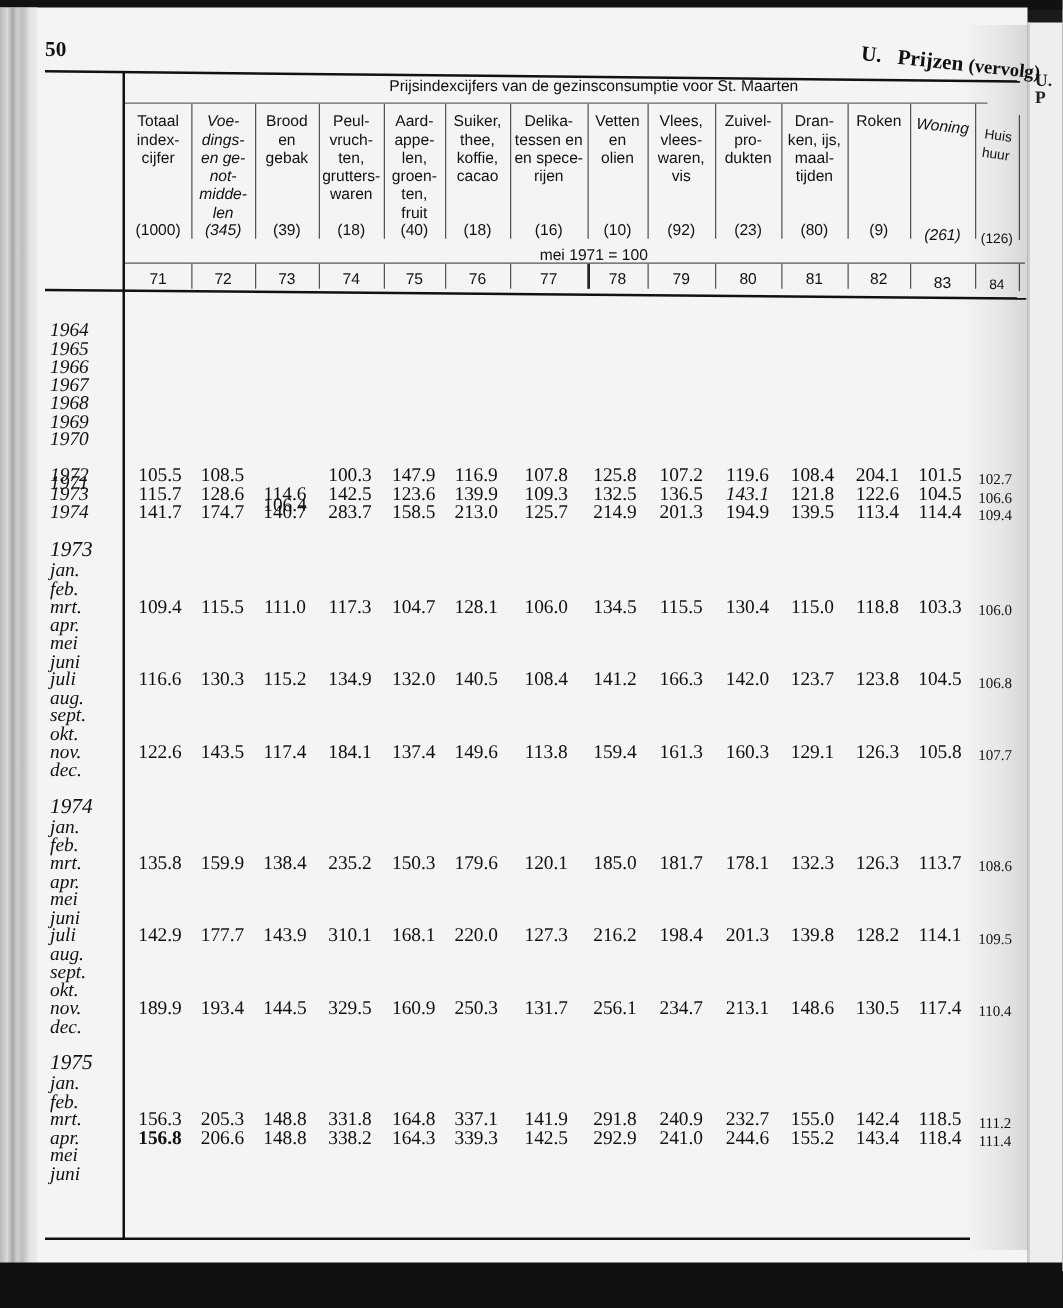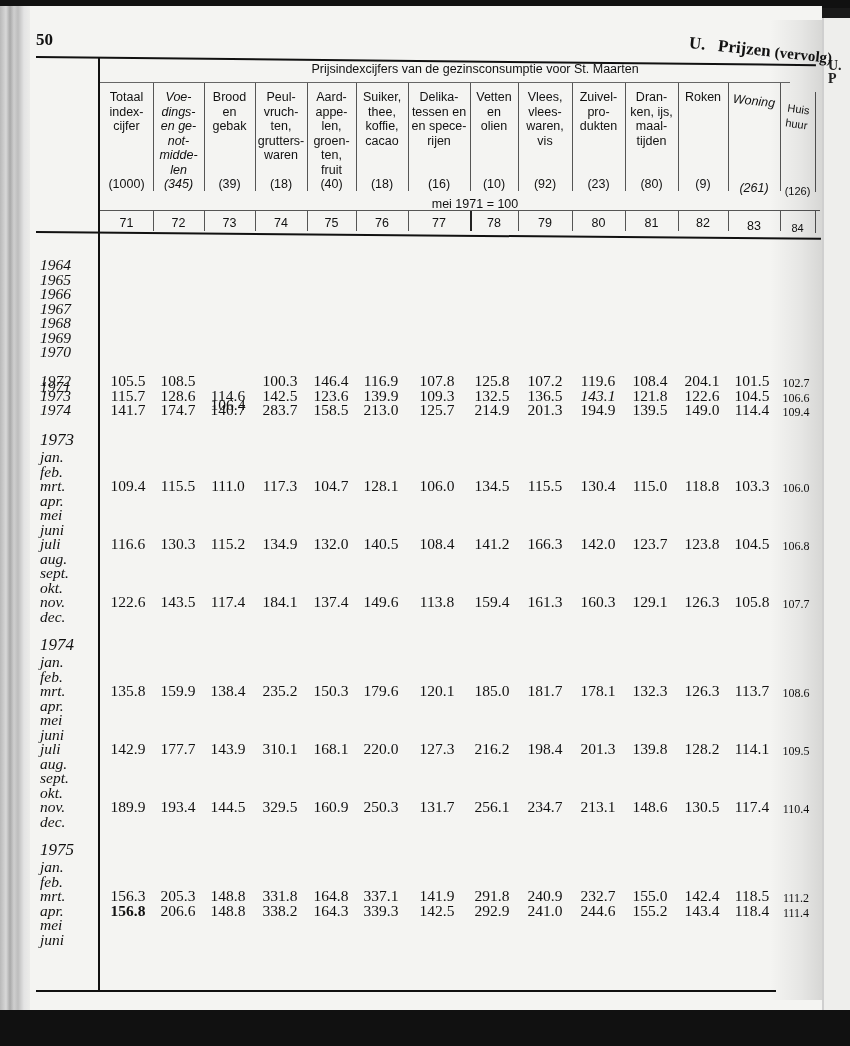--- a/index.html
+++ b/index.html
@@ -205,21 +205,21 @@
     <div class="rowlabel" style="top: 301.5px;">1967</div>
     <div class="rowlabel" style="top: 316px;">1968</div>
     <div class="rowlabel" style="top: 330.5px;">1969</div>
     <div class="rowlabel" style="top: 345px;">1970</div>
     <div class="rowlabel" style="top: 380px;">1971</div>
     <div class="rowlabel" style="top: 374px;">1972</div>
     <div class="cell" style="left: 101px; top: 374px;">105.5</div>
     <div class="cell" style="left: 151px; top: 374px;">108.5</div>
     <div class="cell" style="left: 201px; top: 374px; margin-top: 24px;">106.4</div>
     <div class="cell" style="left: 253px; top: 374px;">100.3</div>
-    <div class="cell" style="left: 304px; top: 374px;">146.4</div>
+    <div class="cell" style="left: 304px; top: 374px;">147.9</div>
     <div class="cell" style="left: 354px; top: 374px;">116.9</div>
     <div class="cell" style="left: 410px; top: 374px;">107.8</div>
     <div class="cell" style="left: 465px; top: 374px;">125.8</div>
     <div class="cell" style="left: 518px; top: 374px;">107.2</div>
     <div class="cell" style="left: 571px; top: 374px;">119.6</div>
     <div class="cell" style="left: 623px; top: 374px;">108.4</div>
     <div class="cell" style="left: 675px; top: 374px;">204.1</div>
     <div class="cell" style="left: 725px; top: 374px;">101.5</div>
     <div class="cell last" style="left: 776px; top: 376px;">102.7</div>
     <div class="rowlabel" style="top: 388.5px;">1973</div>
@@ -242,21 +242,21 @@
     <div class="cell" style="left: 151px; top: 403px;">174.7</div>
     <div class="cell" style="left: 201px; top: 403px;">140.7</div>
     <div class="cell" style="left: 253px; top: 403px;">283.7</div>
     <div class="cell" style="left: 304px; top: 403px;">158.5</div>
     <div class="cell" style="left: 354px; top: 403px;">213.0</div>
     <div class="cell" style="left: 410px; top: 403px;">125.7</div>
     <div class="cell" style="left: 465px; top: 403px;">214.9</div>
     <div class="cell" style="left: 518px; top: 403px;">201.3</div>
     <div class="cell" style="left: 571px; top: 403px;">194.9</div>
     <div class="cell" style="left: 623px; top: 403px;">139.5</div>
-    <div class="cell" style="left: 675px; top: 403px;">149.0</div>
+    <div class="cell" style="left: 675px; top: 403px;">113.4</div>
     <div class="cell" style="left: 725px; top: 403px;">114.4</div>
     <div class="cell last" style="left: 776px; top: 405px;">109.4</div>
     <div class="rowlabel group" style="top: 433px;">1973</div>
     <div class="rowlabel" style="top: 450px;">jan.</div>
     <div class="rowlabel" style="top: 464.5px;">feb.</div>
     <div class="rowlabel" style="top: 479px;">mrt.</div>
     <div class="cell" style="left: 101px; top: 479px;">109.4</div>
     <div class="cell" style="left: 151px; top: 479px;">115.5</div>
     <div class="cell" style="left: 201px; top: 479px;">111.0</div>
     <div class="cell" style="left: 253px; top: 479px;">117.3</div>

